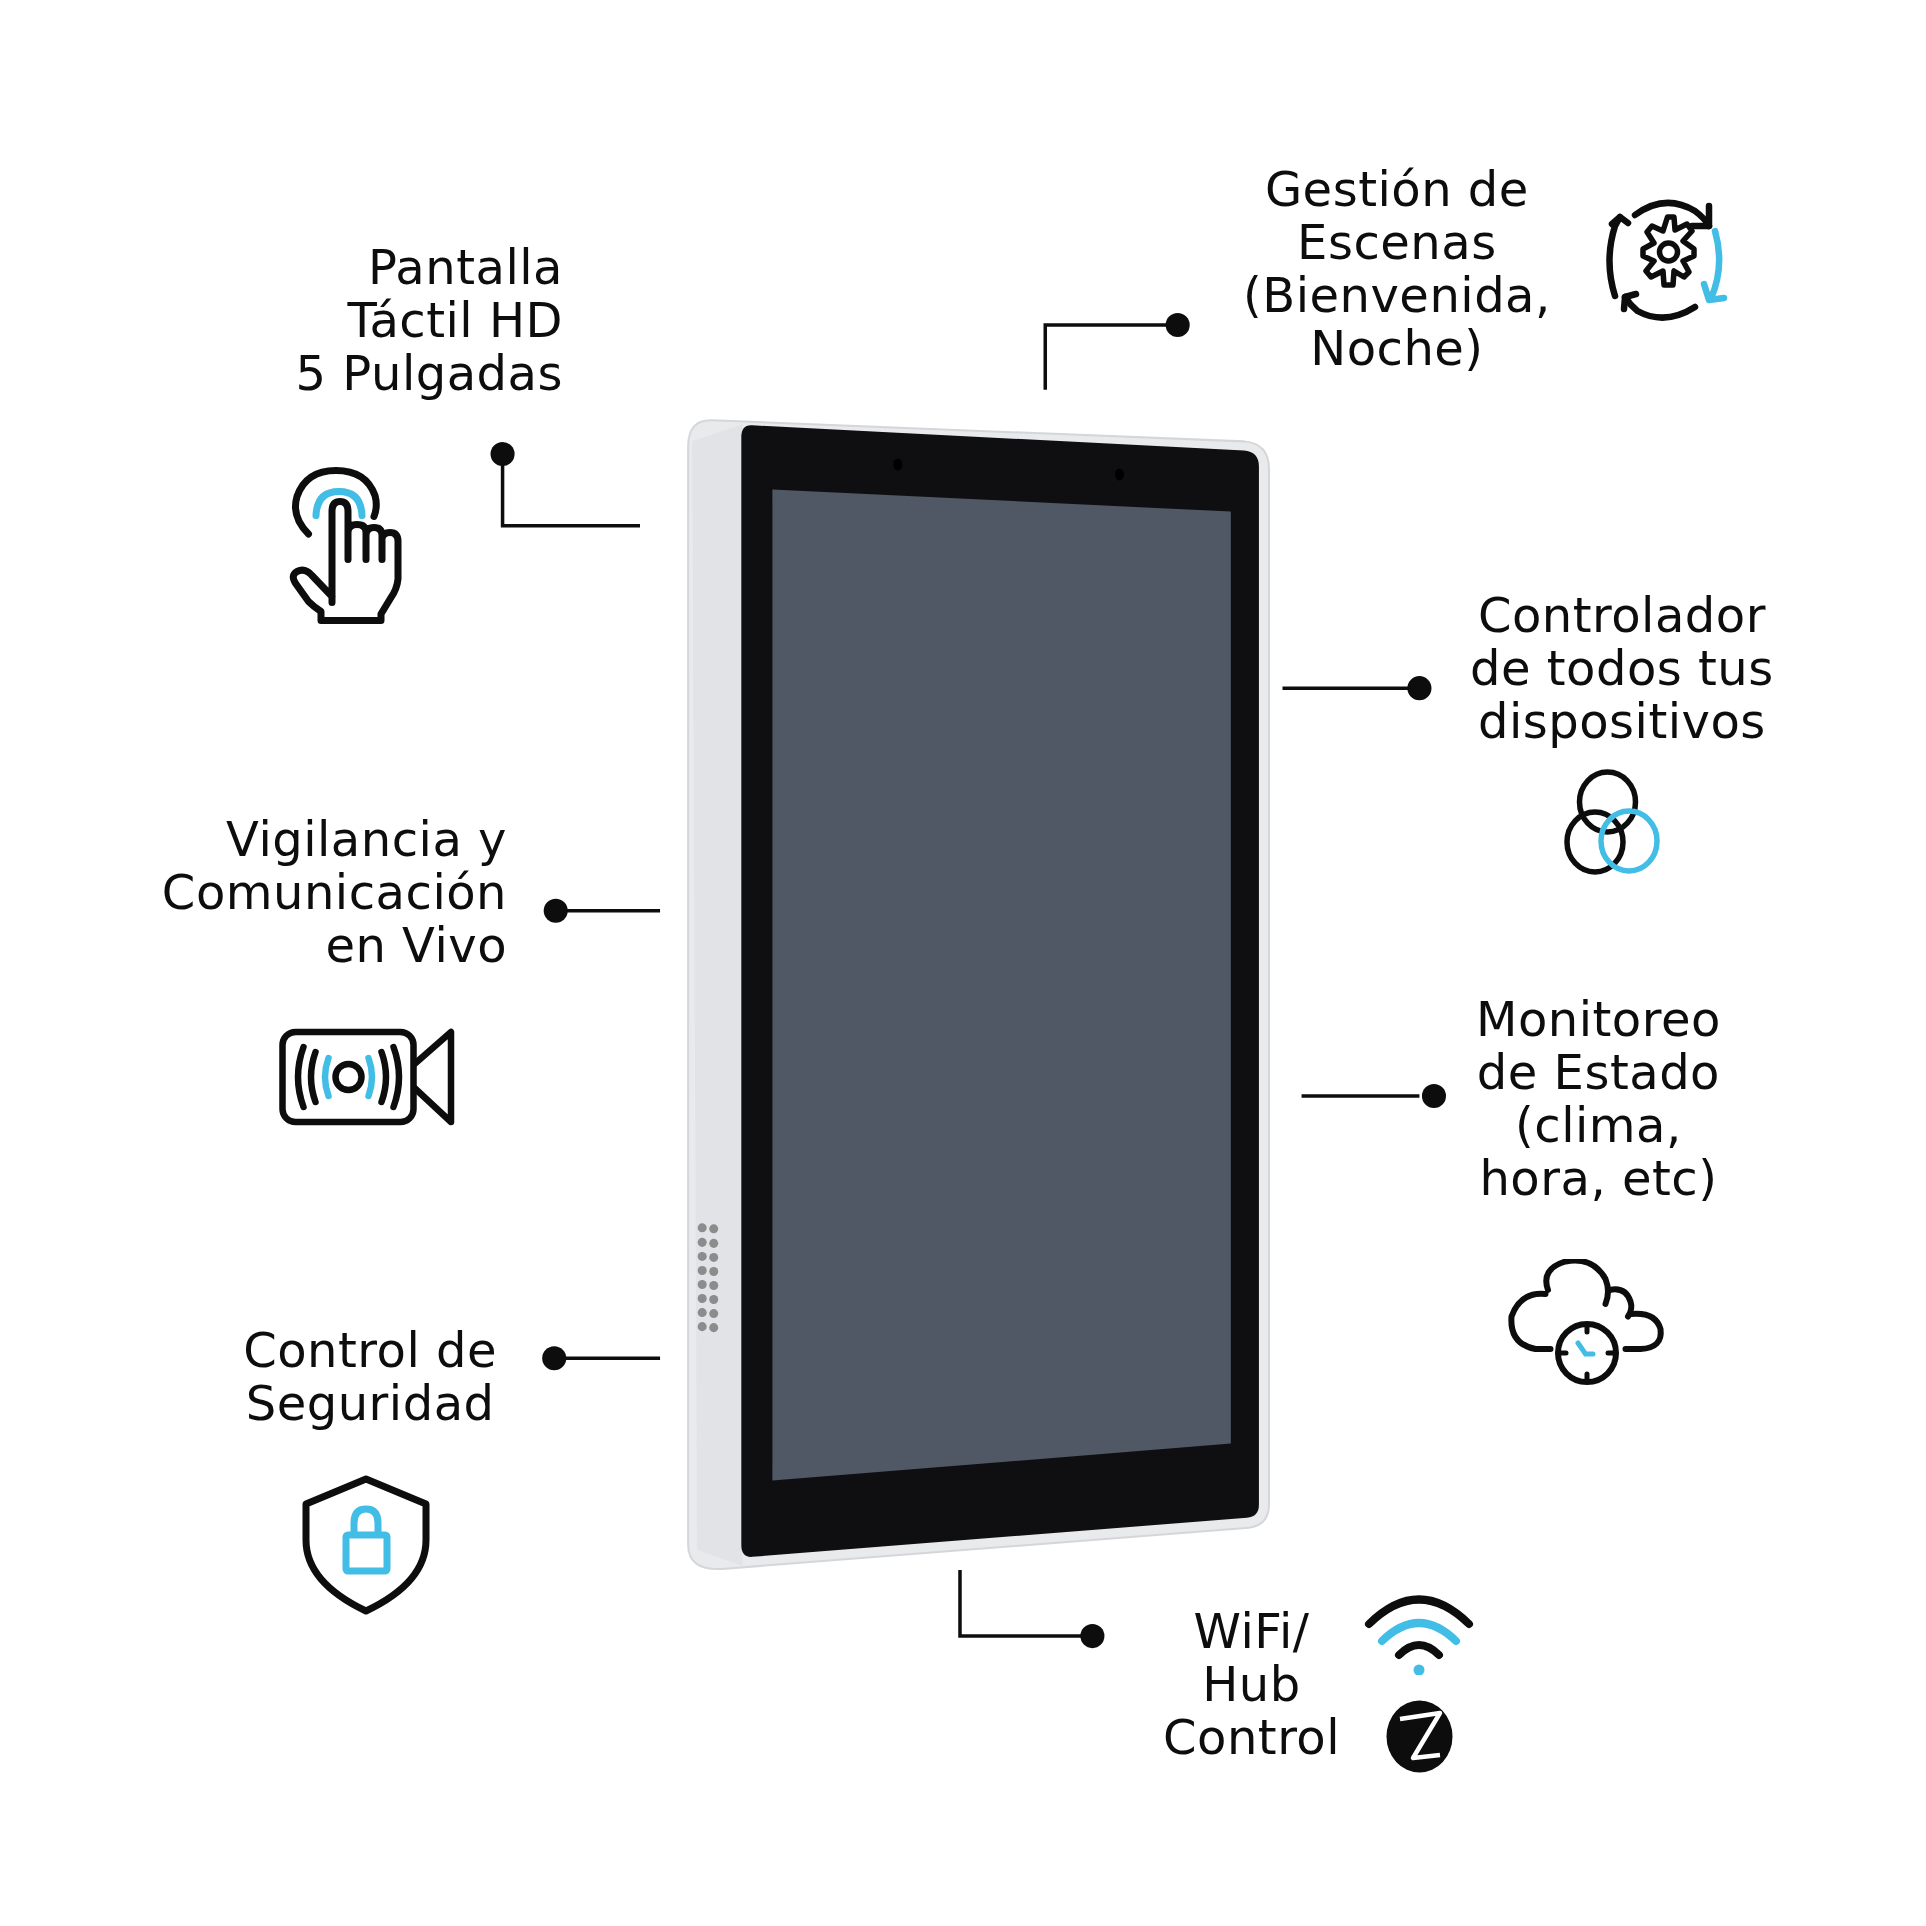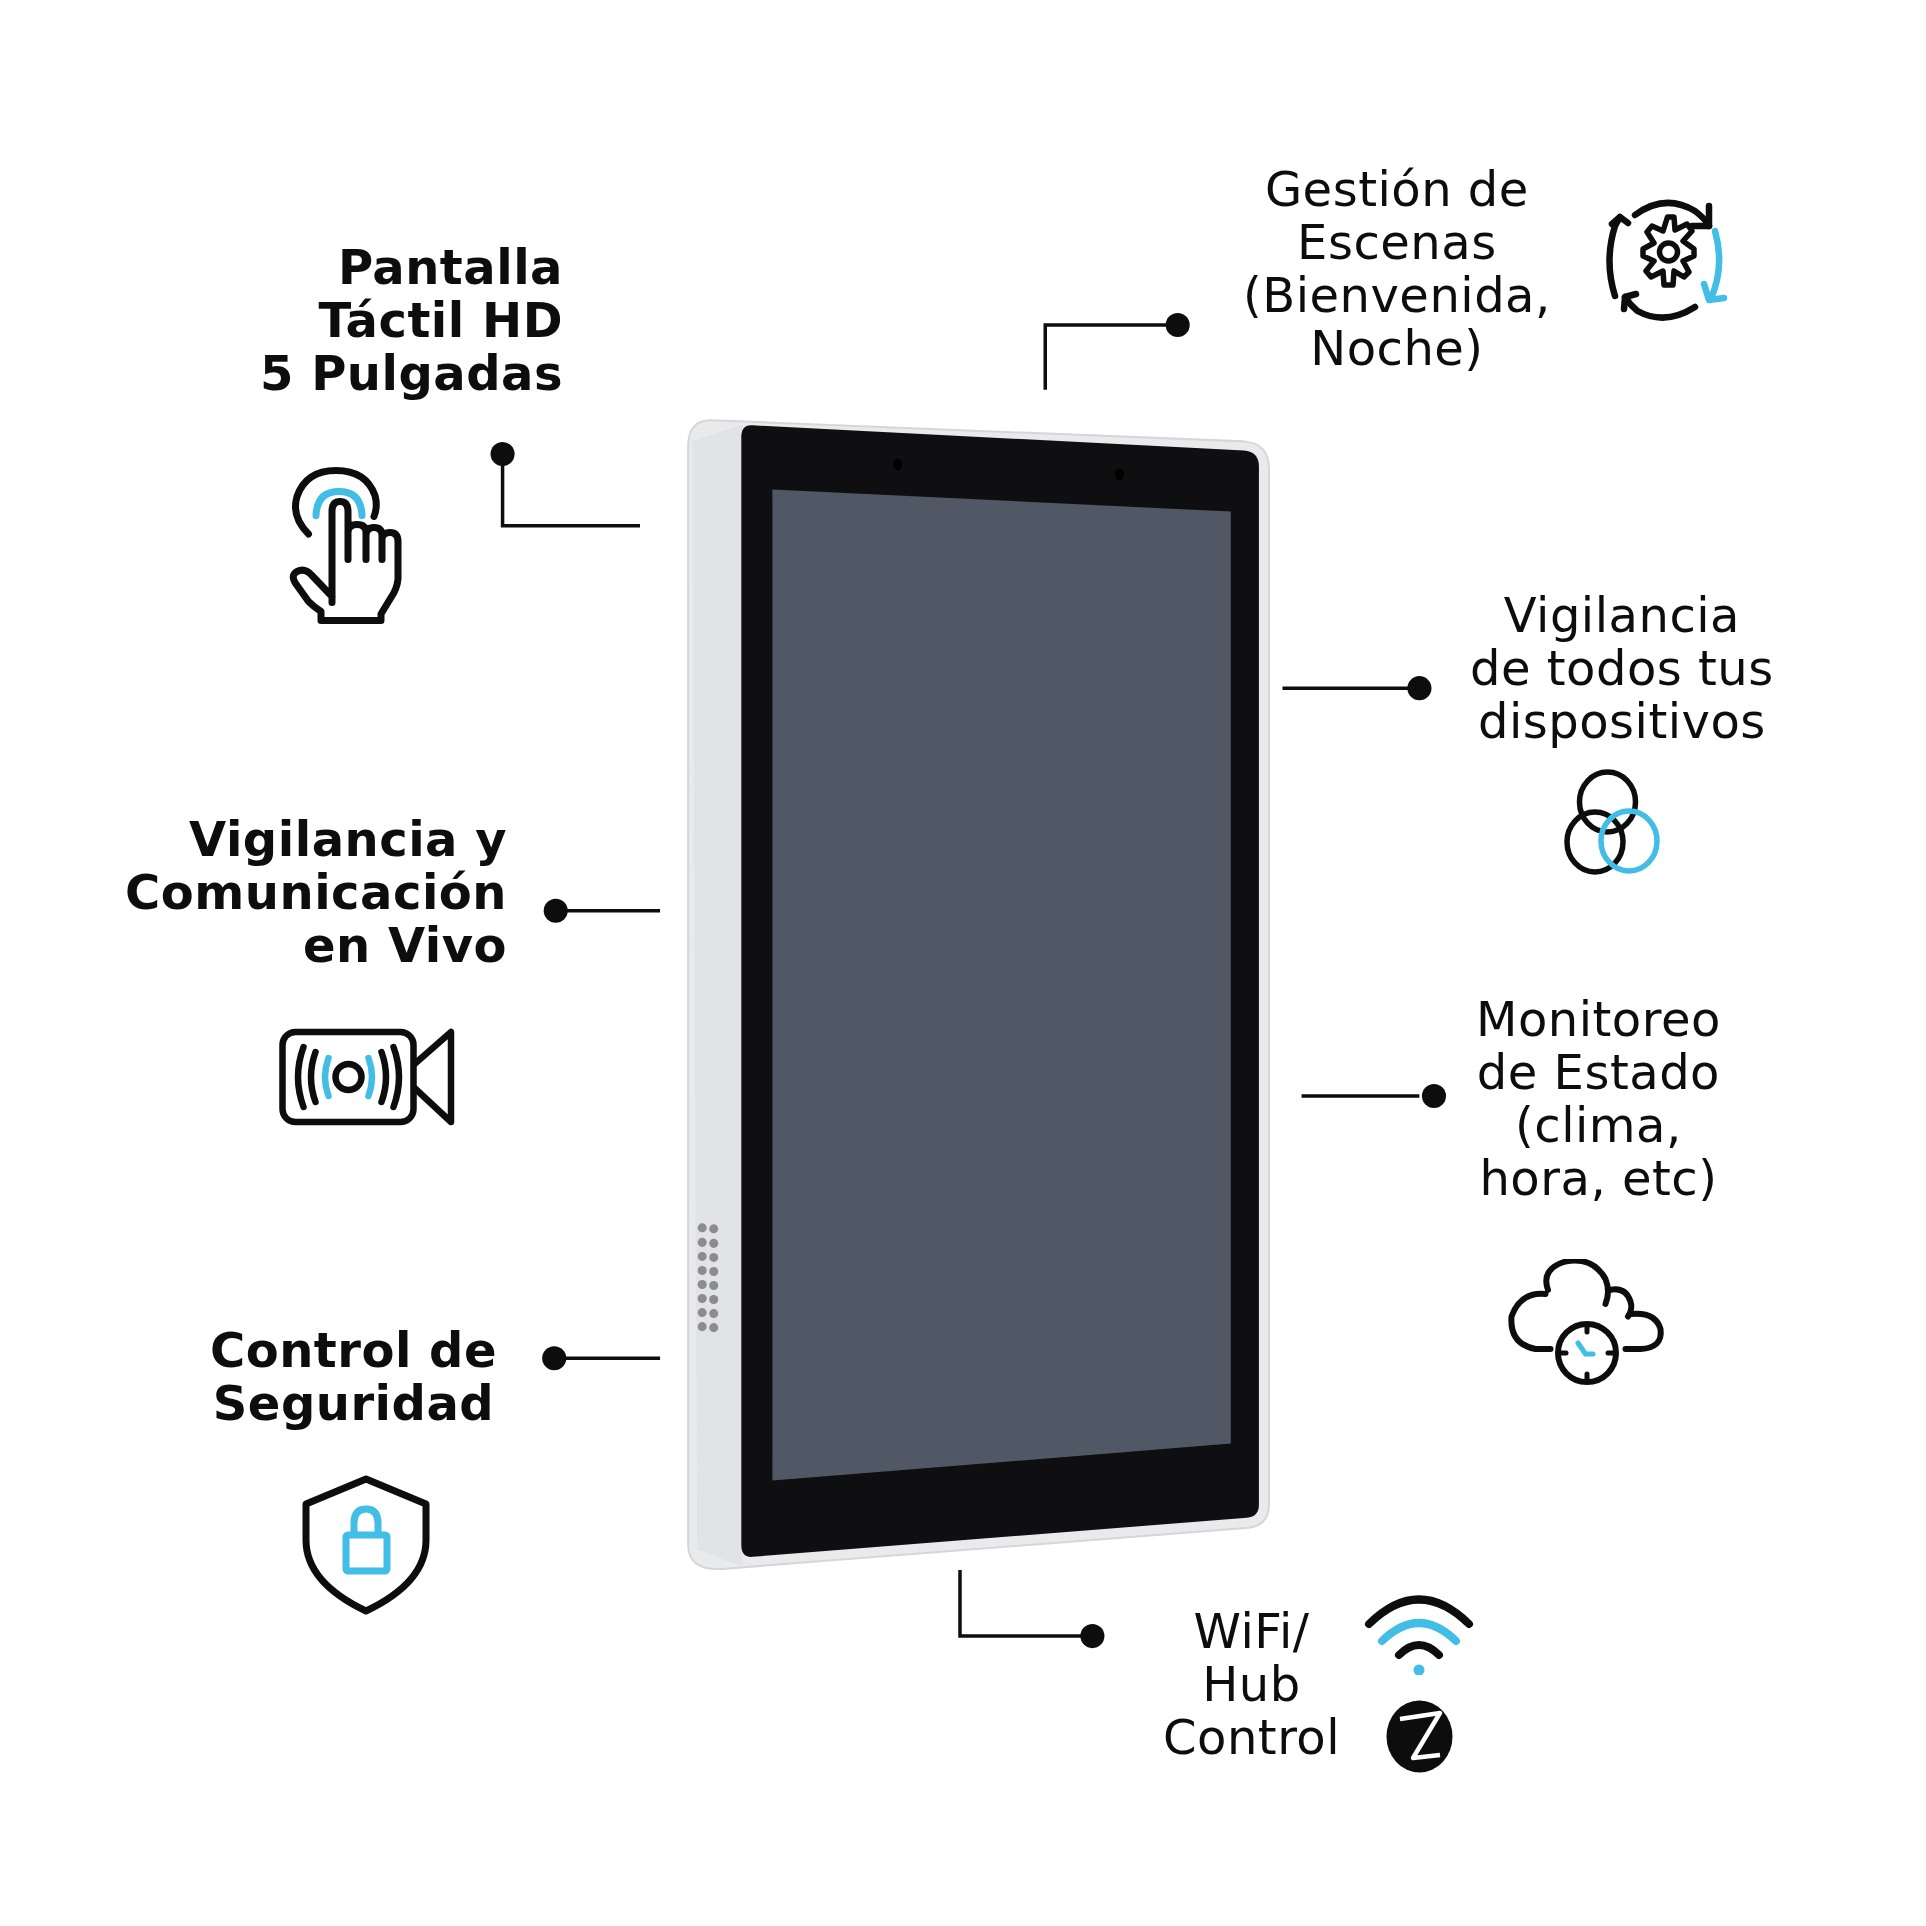--- a/index.html
+++ b/index.html
@@ -1,19 +1,19 @@
 <!DOCTYPE html>
 <html style="font-size:8px"><head>
 <meta charset="utf-8">
 <style>
   html, body { margin: 0; padding: 0; background: #ffffff; }
   body { width: 1926px; height: 1926px; position: relative; overflow: hidden;
          font-family: "DejaVu Sans", "Liberation Sans", sans-serif; color: #0d0d0d; }
   .label { position: absolute; font-size: 48px; line-height: 53px; letter-spacing: 0.5px; white-space: pre-line; }
-  .label.right { text-align: right; font-weight: bold; }
+  .label.right { text-align: right; }
   .label.left { text-align: center; }
   .icon { position: absolute; }
   .device { position: absolute; left: 0; top: 0; width: 1926px; height: 1926px; }
 </style>
 </head>
 <body>
 
 <svg class="device" viewBox="0 0 3840 3840" xmlns="http://www.w3.org/2000/svg">
 
   <path d="M1420 838 L2480 880 Q2530 884 2530 934 L2530 3000 Q2530 3040 2490 3046 L1440 3128 Q1372 3132 1372 3080 L1372 890 Q1372 836 1420 838 Z" fill="#e9eaec" stroke="#d4d6d9" stroke-width="4"></path>
@@ -77,21 +77,21 @@
 
 <div class="label right" style="right: 1363px; top: 241px;">Pantalla
 Táctil HD
 5 Pulgadas</div>
 
 <div class="label left" style="left: 1243px; top: 163px;">Gestión de
 Escenas
 (Bienvenida,
 Noche)</div>
 
-<div class="label left" style="left: 1470px; top: 589px;">Vigilancia
+<div class="label left" style="left: 1470px; top: 589px;">Controlador
 de todos tus
 dispositivos</div>
 
 <div class="label right" style="right: 1419px; top: 813px; text-align: right;">Vigilancia y
 Comunicación
 en Vivo</div>
 
 <div class="label left" style="left: 1476px; top: 993px;">Monitoreo
 de Estado
 (clima,

